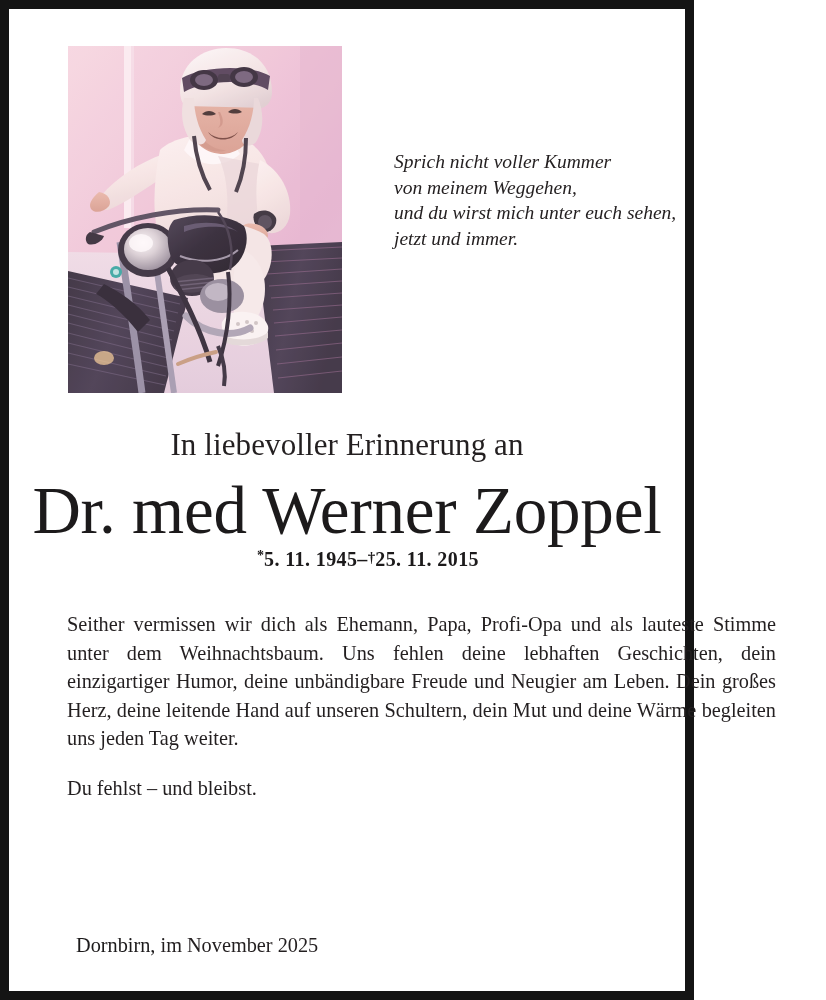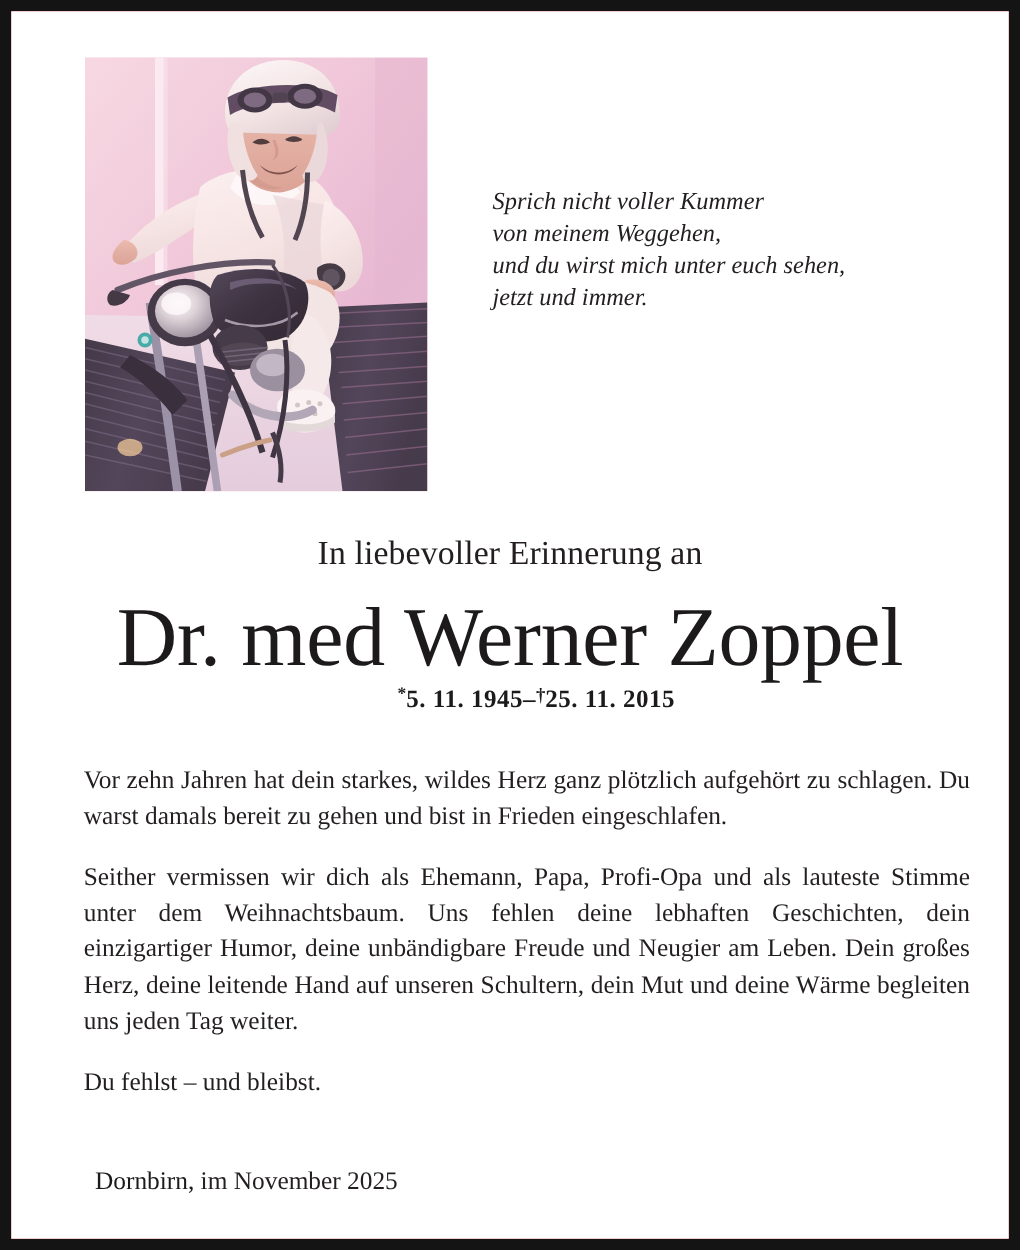--- a/index.html
+++ b/index.html
@@ -11,25 +11,25 @@
     width: 826px;
     height: 1000px;
     font-family: "Liberation Serif", "DejaVu Serif", serif;
     color: #231f20;
     overflow: hidden;
   }
 
   
   .notice-frame {
     position: relative;
-    width: 816px;
+    width: 694px;
     height: 1000px;
     box-sizing: border-box;
     border: 9px solid #141414;
-    background: #ef4444;
+    background: #404040;
   }
   .notice-inner {
     position: relative;
     width: 100%;
     height: 100%;
     background: #ffffff;
   }
 
   
   .photo {
@@ -65,21 +65,21 @@
     padding-right: 19px;
   }
 
   
   .in-memory {
     position: absolute;
     left: 0;
     right: 0;
     top: 418px;
     text-align: center;
-    font-size: 27px;
+    font-size: 31px;
     letter-spacing: 0.1px;
     color: #231f20;
   }
   .deceased-name {
     position: absolute;
     left: 0;
     right: 0;
     top: 472px;
     text-align: center;
     font-size: 67px;
@@ -367,21 +367,20 @@
     </div>
 
     <div class="in-memory">In liebevoller Erinnerung an</div>
     <div class="deceased-name">Dr. med Werner Zoppel</div>
 
     <div class="life-dates">
       <span class="sym">*</span><span>5. 11. 1945</span><span>–</span><span class="sym sym-dagger">†</span><span>25. 11. 2015</span>
     </div>
 
     <div class="body-text">
-      <p class="body-par">Vor zehn Jahren hat dein starkes, wildes Herz ganz plötzlich aufgehört zu schlagen. Du warst damals bereit zu gehen und bist in Frieden eingeschlafen.</p>
       <p class="body-par">Seither vermissen wir dich als Ehemann, Papa, Profi-Opa und als lauteste Stimme unter dem Weihnachtsbaum. Uns fehlen deine lebhaften Geschichten, dein einzigartiger Humor, deine unbändigbare Freude und Neugier am Leben. Dein großes Herz, deine leitende Hand auf unseren Schultern, dein Mut und deine Wärme begleiten uns jeden Tag weiter.</p>
       <p class="body-par no-justify">Du fehlst – und bleibst.</p>
     </div>
 
     <div class="signature">
     </div>
 
     <div class="place-line">
       <span class="place-name">Dornbirn,</span><span> im November 2025</span>
     </div>

